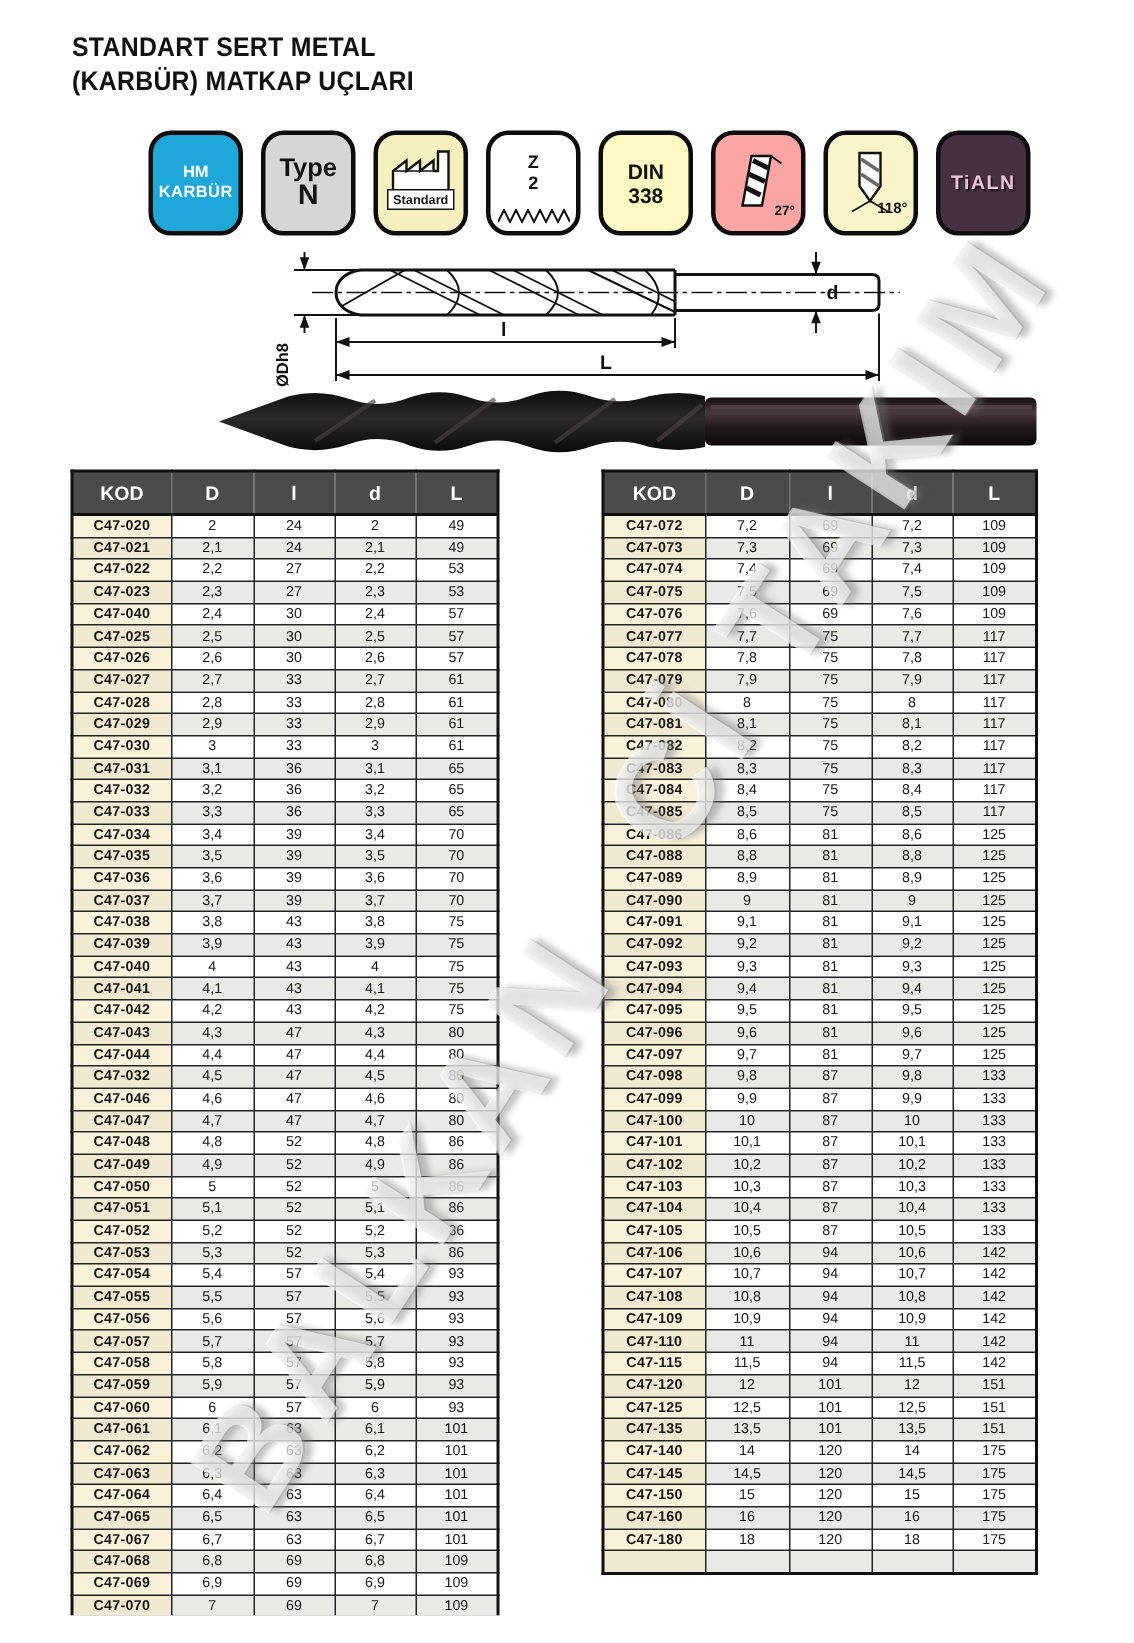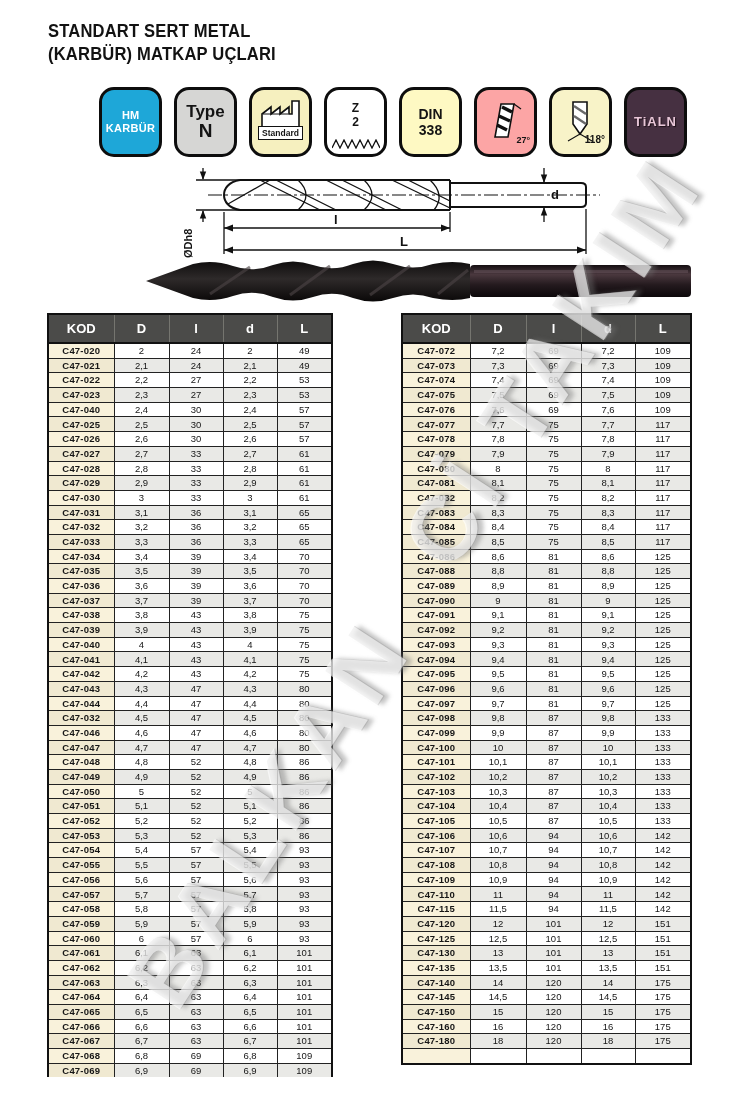--- a/index.html
+++ b/index.html
@@ -537,27 +537,20 @@
           <td class="">101</td>
         </tr>
         <tr>
           <td class="kod">C47-065</td>
           <td class="">6,5</td>
           <td class="">63</td>
           <td class="">6,5</td>
           <td class="">101</td>
         </tr>
         <tr>
-          <td class="kod">C47-066</td>
-          <td class="">6,6</td>
-          <td class="">63</td>
-          <td class="">6,6</td>
-          <td class="">101</td>
-        </tr>
-        <tr>
           <td class="kod">C47-067</td>
           <td class="">6,7</td>
           <td class="">63</td>
           <td class="">6,7</td>
           <td class="">101</td>
         </tr>
         <tr>
           <td class="kod">C47-068</td>
           <td class="">6,8</td>
           <td class="">69</td>
@@ -880,27 +873,20 @@
           <td class="">151</td>
         </tr>
         <tr>
           <td class="kod">C47-125</td>
           <td class="">12,5</td>
           <td class="">101</td>
           <td class="">12,5</td>
           <td class="">151</td>
         </tr>
         <tr>
-          <td class="kod">C47-130</td>
-          <td class="">13</td>
-          <td class="">101</td>
-          <td class="">13</td>
-          <td class="">151</td>
-        </tr>
-        <tr>
           <td class="kod">C47-135</td>
           <td class="">13,5</td>
           <td class="">101</td>
           <td class="">13,5</td>
           <td class="">151</td>
         </tr>
         <tr>
           <td class="kod">C47-140</td>
           <td class="">14</td>
           <td class="">120</td>

